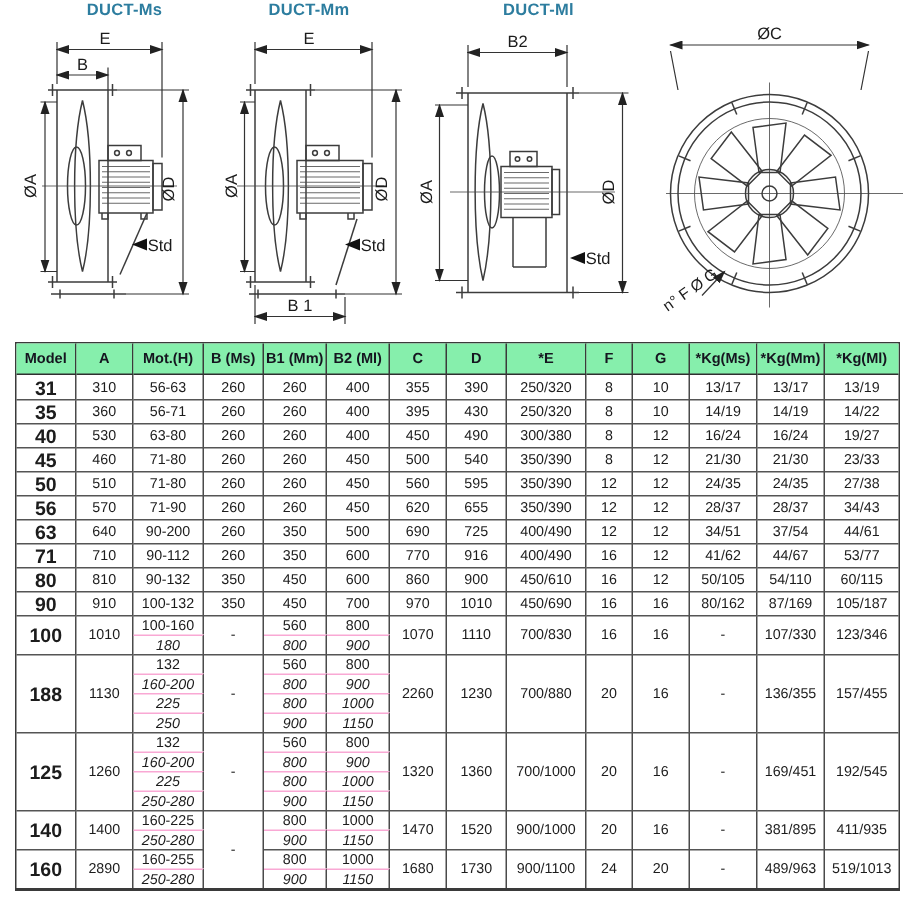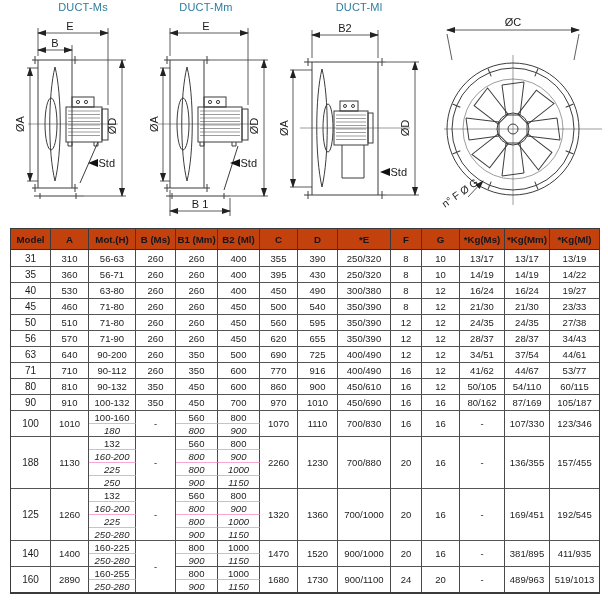--- a/index.html
+++ b/index.html
@@ -1,39 +1,39 @@
 <!DOCTYPE html>
 <html><head>
 <meta charset="utf-8">
 <style>
   html,body{margin:0;padding:0;background:#fff;}
   #stage{position:relative;width:608px;height:600px;background:#fff;overflow:hidden;
          font-family:"Liberation Sans",sans-serif;}
   .diag-title{position:absolute;top:1px;width:110px;text-align:center;
-              font-size:11px;font-weight:normal;color:#2d7d9f;letter-spacing:.2px;}
+              font-size:11px;font-weight:bold;color:#2d7d9f;letter-spacing:.2px;}
   svg{position:absolute;top:0;}
   svg .k{stroke:#3c3c3c;stroke-width:1;fill:none;}
   svg .thin{stroke:#4a4a4a;stroke-width:.55;fill:none;}
   svg .dim{stroke:#333;stroke-width:.8;fill:none;}
   svg text{font-family:"Liberation Sans",sans-serif;font-size:11px;fill:#1b1b1b;}
   svg .lab{text-anchor:middle;}
   svg .tri{fill:#111;stroke:none;}
   marker path{fill:#222;}
 
   #tablewrap{position:absolute;left:10px;top:228px;width:588px;}
   table{border-collapse:separate;border-spacing:0;table-layout:fixed;width:588px;
         border:1.5px solid #3a3a3a;border-bottom-width:2px;}
-  th{background:#c2410c;font-size:9.7px;font-weight:bold;color:#15151f;
+  th{background:#86efac;font-size:9.7px;font-weight:bold;color:#15151f;
      border-right:1px solid #3a3a3a;border-bottom:1.5px solid #2f2f2f;
      padding:0;text-align:center;white-space:nowrap;overflow:hidden;height:20px;}
   th:last-child{border-right:none;}
   td{font-size:9.5px;color:#1c1c1c;text-align:center;padding:0;white-space:nowrap;
      overflow:hidden;border-right:1px solid #4a4a4a;border-top:1px solid #555;}
   td.last{border-right:none;}
-  td.model{font-weight:normal;font-size:10px;}
+  td.model{font-weight:bold;font-size:13px;}
   tbody tr{height:16px;}
   tbody tr.sub{height:13px;}
   tbody tr:first-child td{border-top:none;}
   tbody tr.subline td{border-top:1px solid #f9a8d4;font-style:italic;}
 </style>
 </head>
 <body>
 
 <div id="stage">
 

